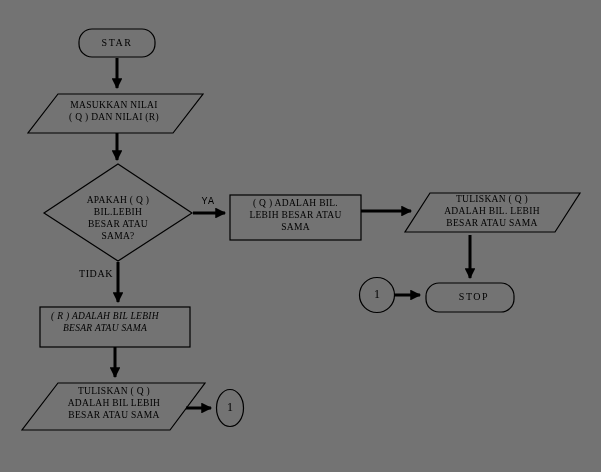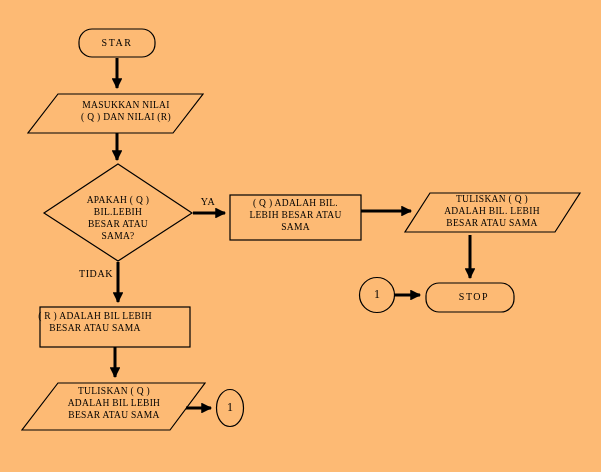--- a/index.html
+++ b/index.html
@@ -1,20 +1,20 @@
 <!DOCTYPE html>
 <html><head>
 <meta charset="utf-8">
 <style>
   html, body { margin: 0; padding: 0; background: #ffffff; }
   .canvas {
     position: relative;
     width: 601px;
     height: 472px;
-    background: #fdba74;
+    background: #737373;
     color: #000000;
     font-family: "Liberation Serif", "DejaVu Serif", serif;
     overflow: hidden;
   }
   .layer { position: absolute; left: 0; top: 0; }
   .node-label {
     position: absolute;
     text-align: center;
     white-space: pre-line;
     font-size: 9.5px;
@@ -68,46 +68,46 @@
     <path class="edge" d="M361,211 H411" marker-end="url(#ah)"></path>
     <path class="edge" d="M470,235 V278" marker-end="url(#ah)"></path>
     <path class="edge" d="M394.5,295 H420" marker-end="url(#ah)"></path>
     <path class="edge" d="M118,262 V302" marker-end="url(#ah)"></path>
     <path class="edge" d="M115,347 V377" marker-end="url(#ah)"></path>
     <path class="edge" d="M186,408 H211" marker-end="url(#ah)"></path>
   </svg>
 
   <div class="node-label terminator-label" style="left:79px; top:37px; width:76px;">STAR</div>
 
-  <div class="node-label" style="left:46px; top:99px; width:160px;">MASUKKAN NILAI
+  <div class="node-label" style="left:34px; top:99px; width:160px;">MASUKKAN NILAI
 ( Q ) DAN NILAI (R)</div>
 
   <div class="node-label" style="left:232px; top:197px; width:127px;">( Q )  ADALAH BIL.
 LEBIH BESAR ATAU
 SAMA</div>
 
   <div class="node-label" style="left:48px; top:194px; width:140px;">APAKAH ( Q )
 BIL.LEBIH
 BESAR ATAU
 SAMA?</div>
 
   <div class="node-label" style="left:422px; top:193px; width:140px;">TULISKAN ( Q )
 ADALAH BIL. LEBIH
 BESAR ATAU SAMA</div>
 
   <div class="node-label terminator-label" style="left:426px; top:291px; width:96px;">STOP</div>
 
   <div class="node-label connector-label" style="left:360px; top:288px; width:34px;">1</div>
 
-  <div class="node-label" style="left:28px; top:310px; width:134px;">( R )  ADALAH BIL LEBIH
+  <div class="node-label" style="left:38px; top:310px; width:134px;font-style:italic;">( R )  ADALAH BIL LEBIH
 BESAR ATAU SAMA</div>
 
   <div class="node-label" style="left:40px; top:385px; width:148px;">TULISKAN ( Q )
 ADALAH BIL LEBIH
 BESAR ATAU SAMA</div>
 
   <div class="node-label connector-label" style="left:213px; top:401px; width:34px;">1</div>
 
-  <div class="edge-label" style="left:194px; top:196px; width:28px;">YA</div>
+  <div class="edge-label" style="left:194px; top:196px; width:28px;font-family:Liberation Mono, monospace;">YA</div>
 
   <div class="edge-label" style="left:74px; top:268px; width:44px;font-family:Liberation Serif, serif;">TIDAK</div>
 
 </div>
 
 </body></html>

